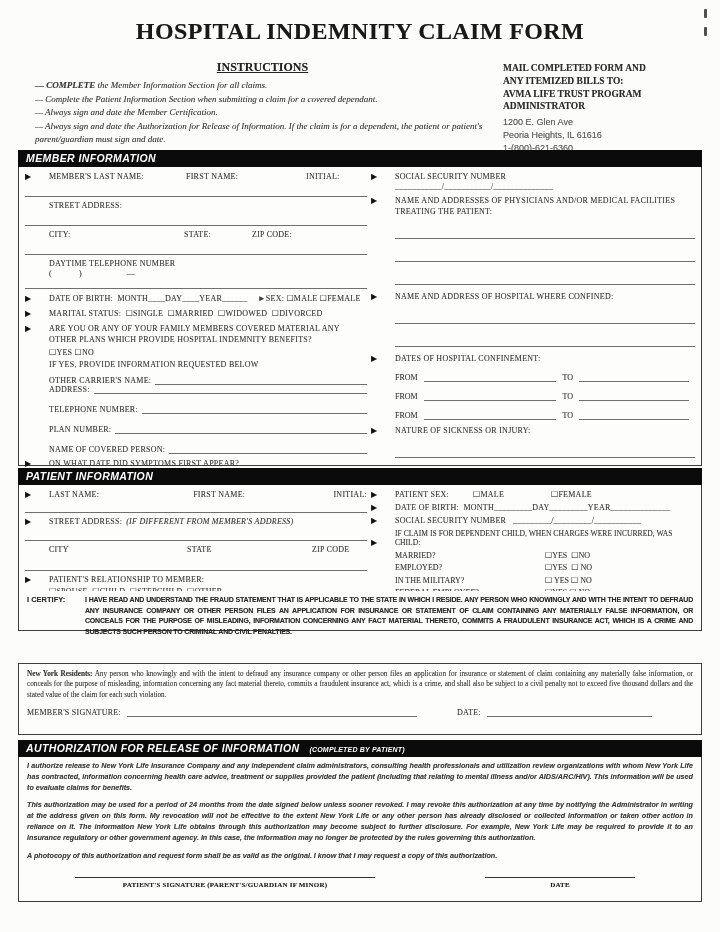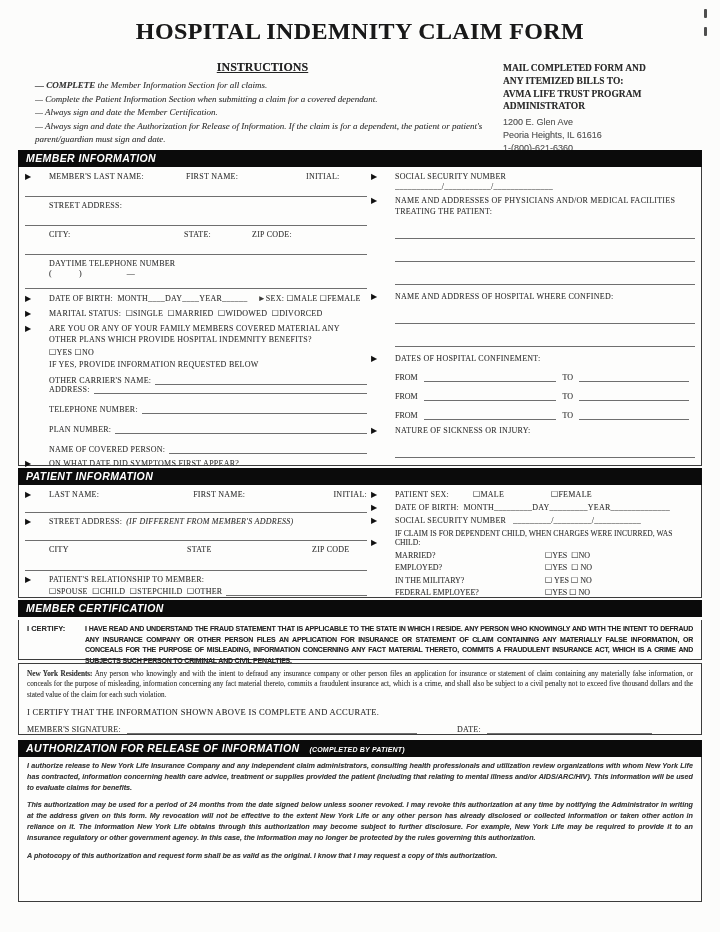--- a/index.html
+++ b/index.html
@@ -343,39 +343,48 @@
         <span class="pre">☐ YES ☐ NO</span>
       </div>
       <div class="dep">
         <span class="dl">FEDERAL EMPLOYEE?</span>
         <span class="pre">☐YES ☐ NO</span>
       </div>
     </div>
   </div>
 
   <div class="bar" style="top:600px;">MEMBER CERTIFICATION</div>
-  <div class="box certify-box" style="top:620px; height:40px;">
+  <div class="box certify-box" style="top:591px; height:40px;">
     <div class="cl">I CERTIFY:</div>
     <div class="ct">I HAVE READ AND UNDERSTAND THE FRAUD STATEMENT THAT IS APPLICABLE TO THE STATE IN WHICH I RESIDE.  ANY PERSON WHO KNOWINGLY AND WITH THE INTENT TO DEFRAUD ANY INSURANCE COMPANY OR OTHER PERSON FILES AN APPLICATION FOR INSURANCE OR STATEMENT OF CLAIM CONTAINING ANY MATERIALLY FALSE INFORMATION, OR CONCEALS FOR THE PURPOSE OF MISLEADING, INFORMATION CONCERNING ANY FACT MATERIAL THERETO, COMMITS A  FRAUDULENT INSURANCE ACT, WHICH IS A CRIME AND SUBJECTS SUCH PERSON TO CRIMINAL AND CIVIL PENALTIES.</div>
   </div>
   <div class="box" style="top:663px; height:72px; border-top:1.5px solid #3c3c3c;">
     <div class="ny">
       <div class="nytxt"><b>New York Residents:</b><span> Any person who knowingly and with the intent to defraud any insurance company or other person files an application for insurance or statement of claim containing any materially false information, or conceals for the purpose of misleading, information concerning any fact material thereto, commits a fraudulent insurance act, which is a crime, and shall also be subject to a civil penalty not to exceed five thousand dollars and the stated value of the claim for each such violation.</span></div>
     </div>
-    <div class="certline">I CERTIFY THAT THE INFORMATION SHOWN ABOVE IS COMPLETE AND ACCURATE.</div>
     <div class="sigrow">
       <span class="lbl">MEMBER'S SIGNATURE:</span>
       <span class="wline" style="width:290px;"></span>
       <span class="lbl" style="margin-left:40px;">DATE:</span>
       <span class="wline" style="width:165px;"></span>
     </div>
   </div>
 
   <div class="bar" style="top:740px;">
     <span>AUTHORIZATION FOR RELEASE OF INFORMATION</span><span class="sub">(COMPLETED BY PATIENT)</span>
   </div>
   <div class="box auth-box" style="top:757px; height:145px;">
     <p>I authorize release to New York Life Insurance Company and any independent claim administrators, consulting health professionals and utilization review organizations with whom New York Life has contracted, information concerning health care advice, treatment or supplies provided the patient  (including that relating to mental illness and/or AIDS/ARC/HIV).  This information will be used to evaluate claims for benefits.</p>
     <p>This authorization may be used for a period of 24 months from the date signed below unless sooner revoked.  I may revoke this authorization at any time by notifying the Administrator in writing at the address given on this form.  My revocation will not be effective to the extent New York Life or any other person has already disclosed or collected information or taken other action in reliance on it.  The information New York Life obtains through this authorization may become subject to further disclosure.  For example, New York Life may be required to provide it to an insurance regulatory or other government agency.  In this case, the information may no longer be protected by the rules governing this authorization.</p>
     <p>A photocopy of this authorization and request form shall be as valid as the original. I know that I may request a copy of this authorization.</p>
+    <div class="auth-sig">
+      <div class="sigcell sig1">
+        <div class="wline"></div>
+        <div class="sl">PATIENT'S SIGNATURE (PARENT'S/GUARDIAN IF MINOR)</div>
+      </div>
+      <div class="sigcell sig2">
+        <div class="wline"></div>
+        <div class="sl">DATE</div>
+      </div>
+    </div>
   </div>
 
 </div>
 
 </body></html>

